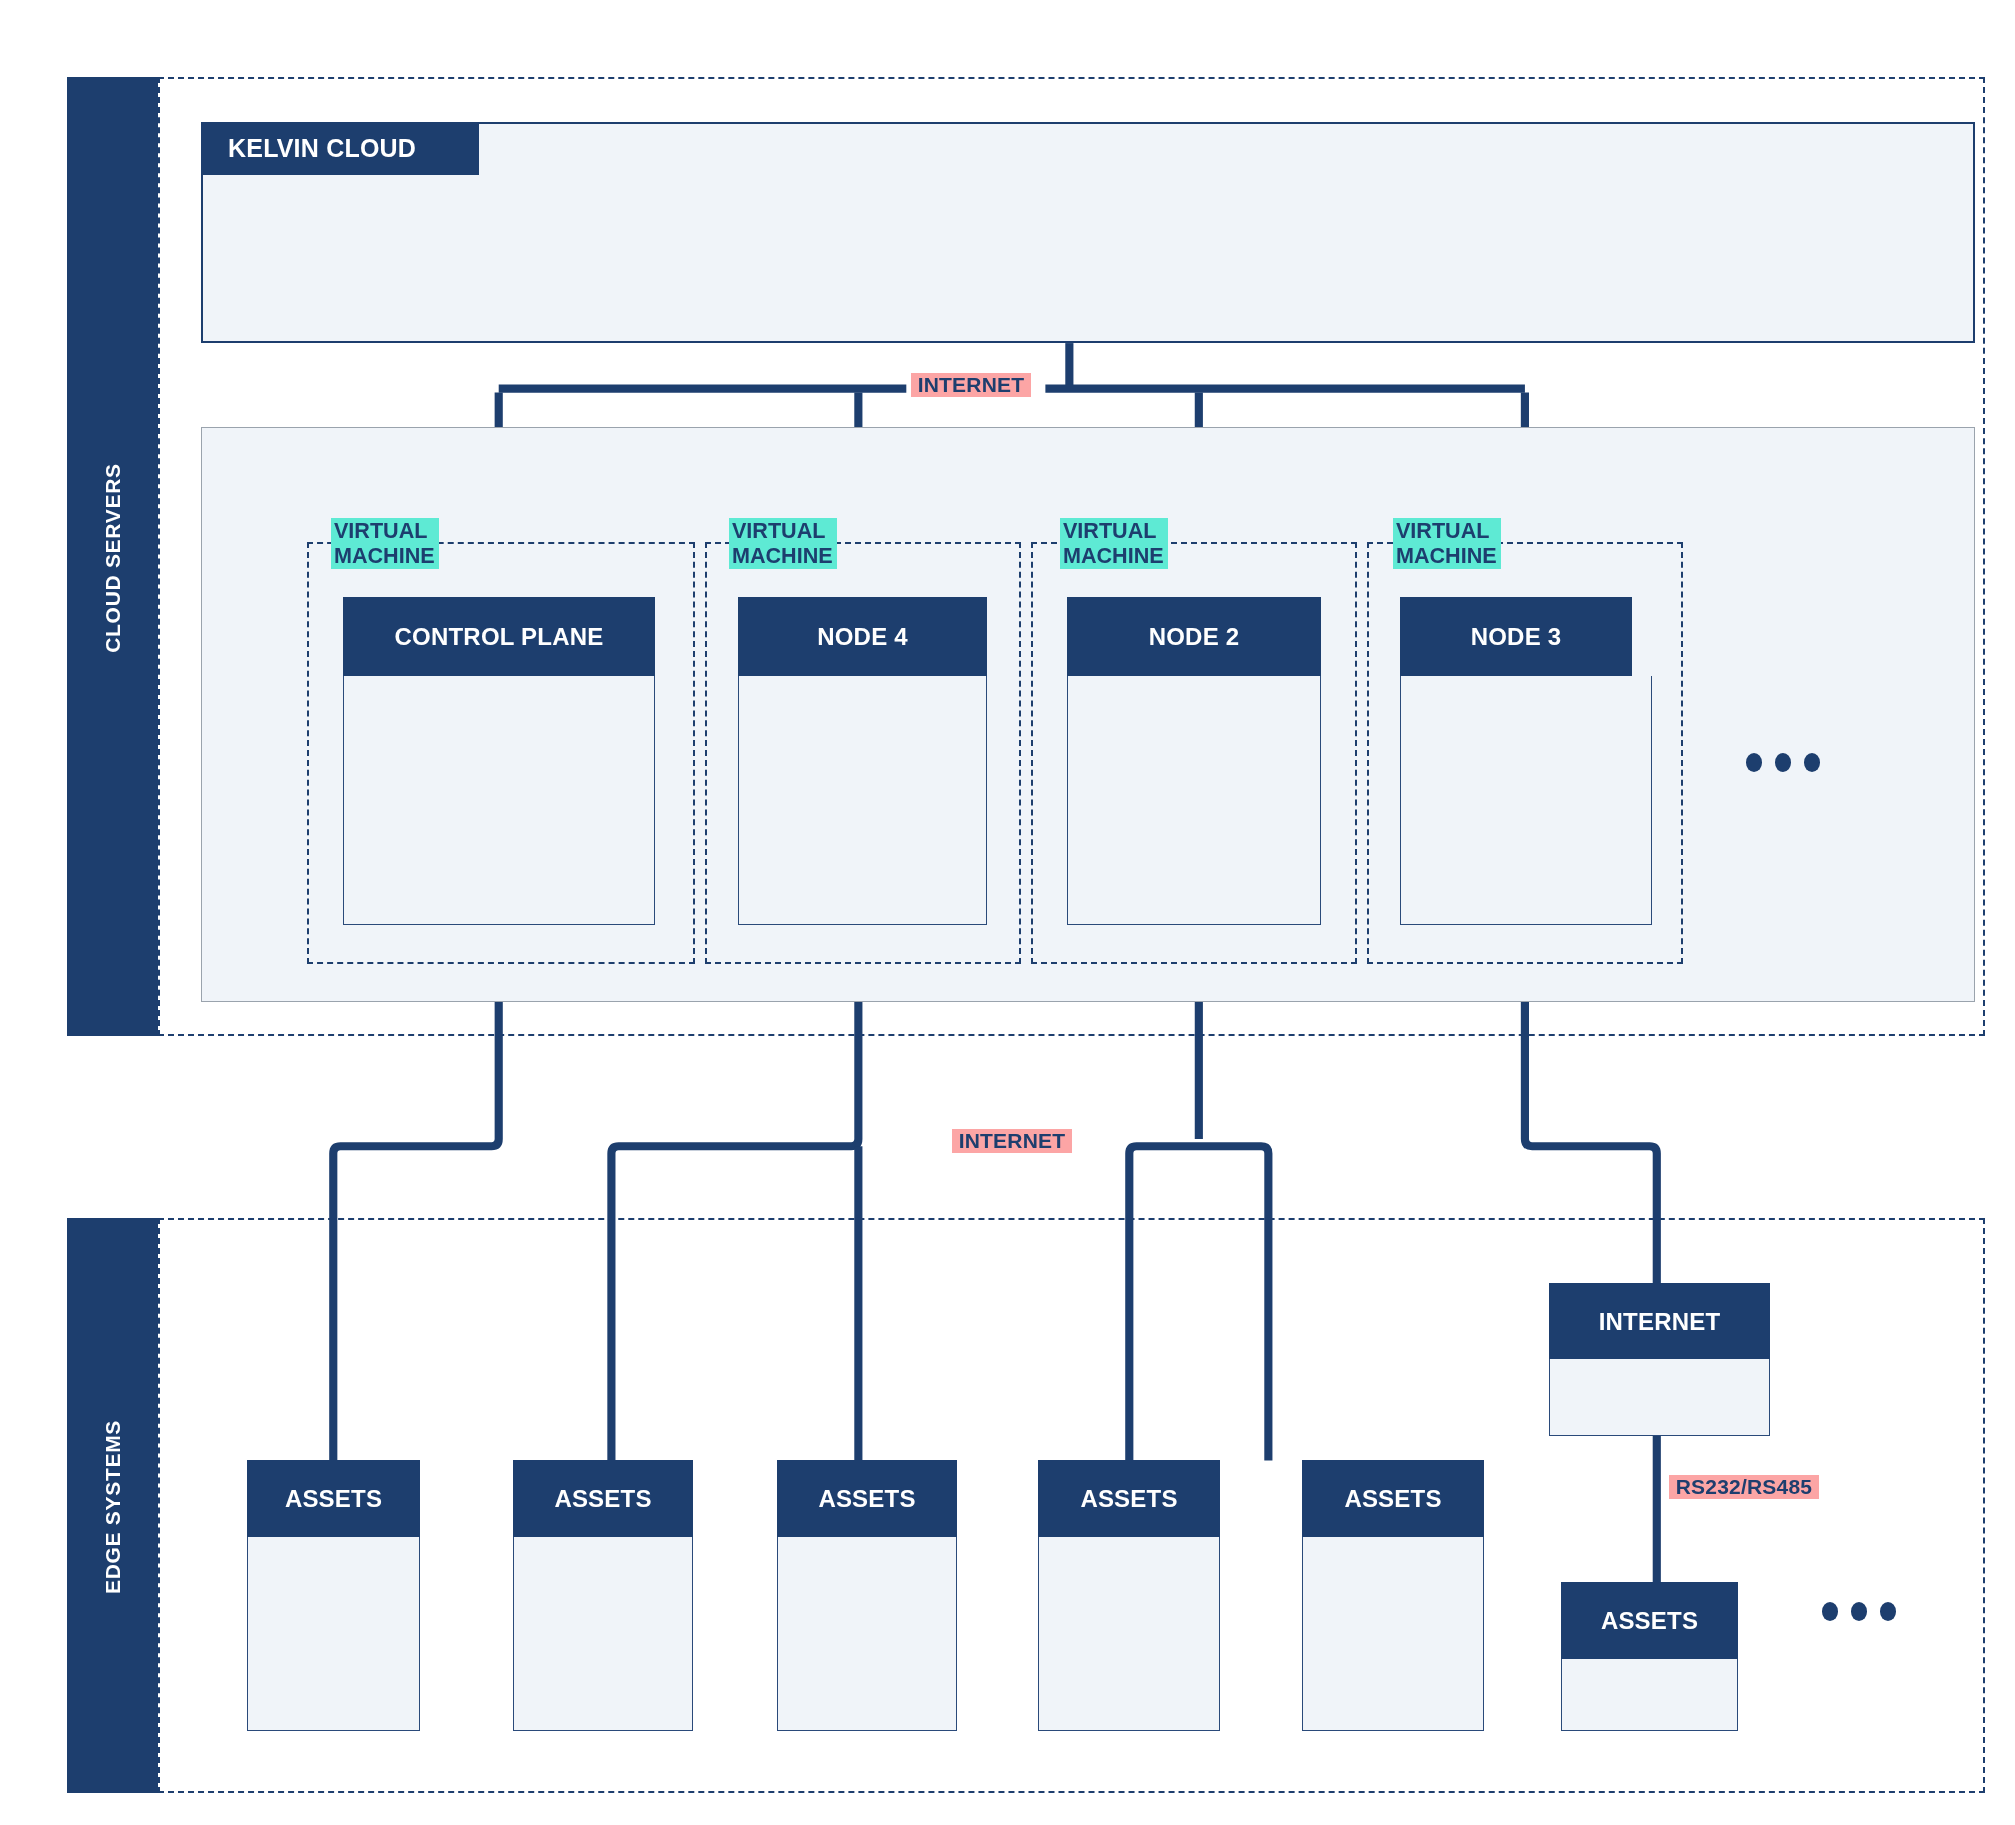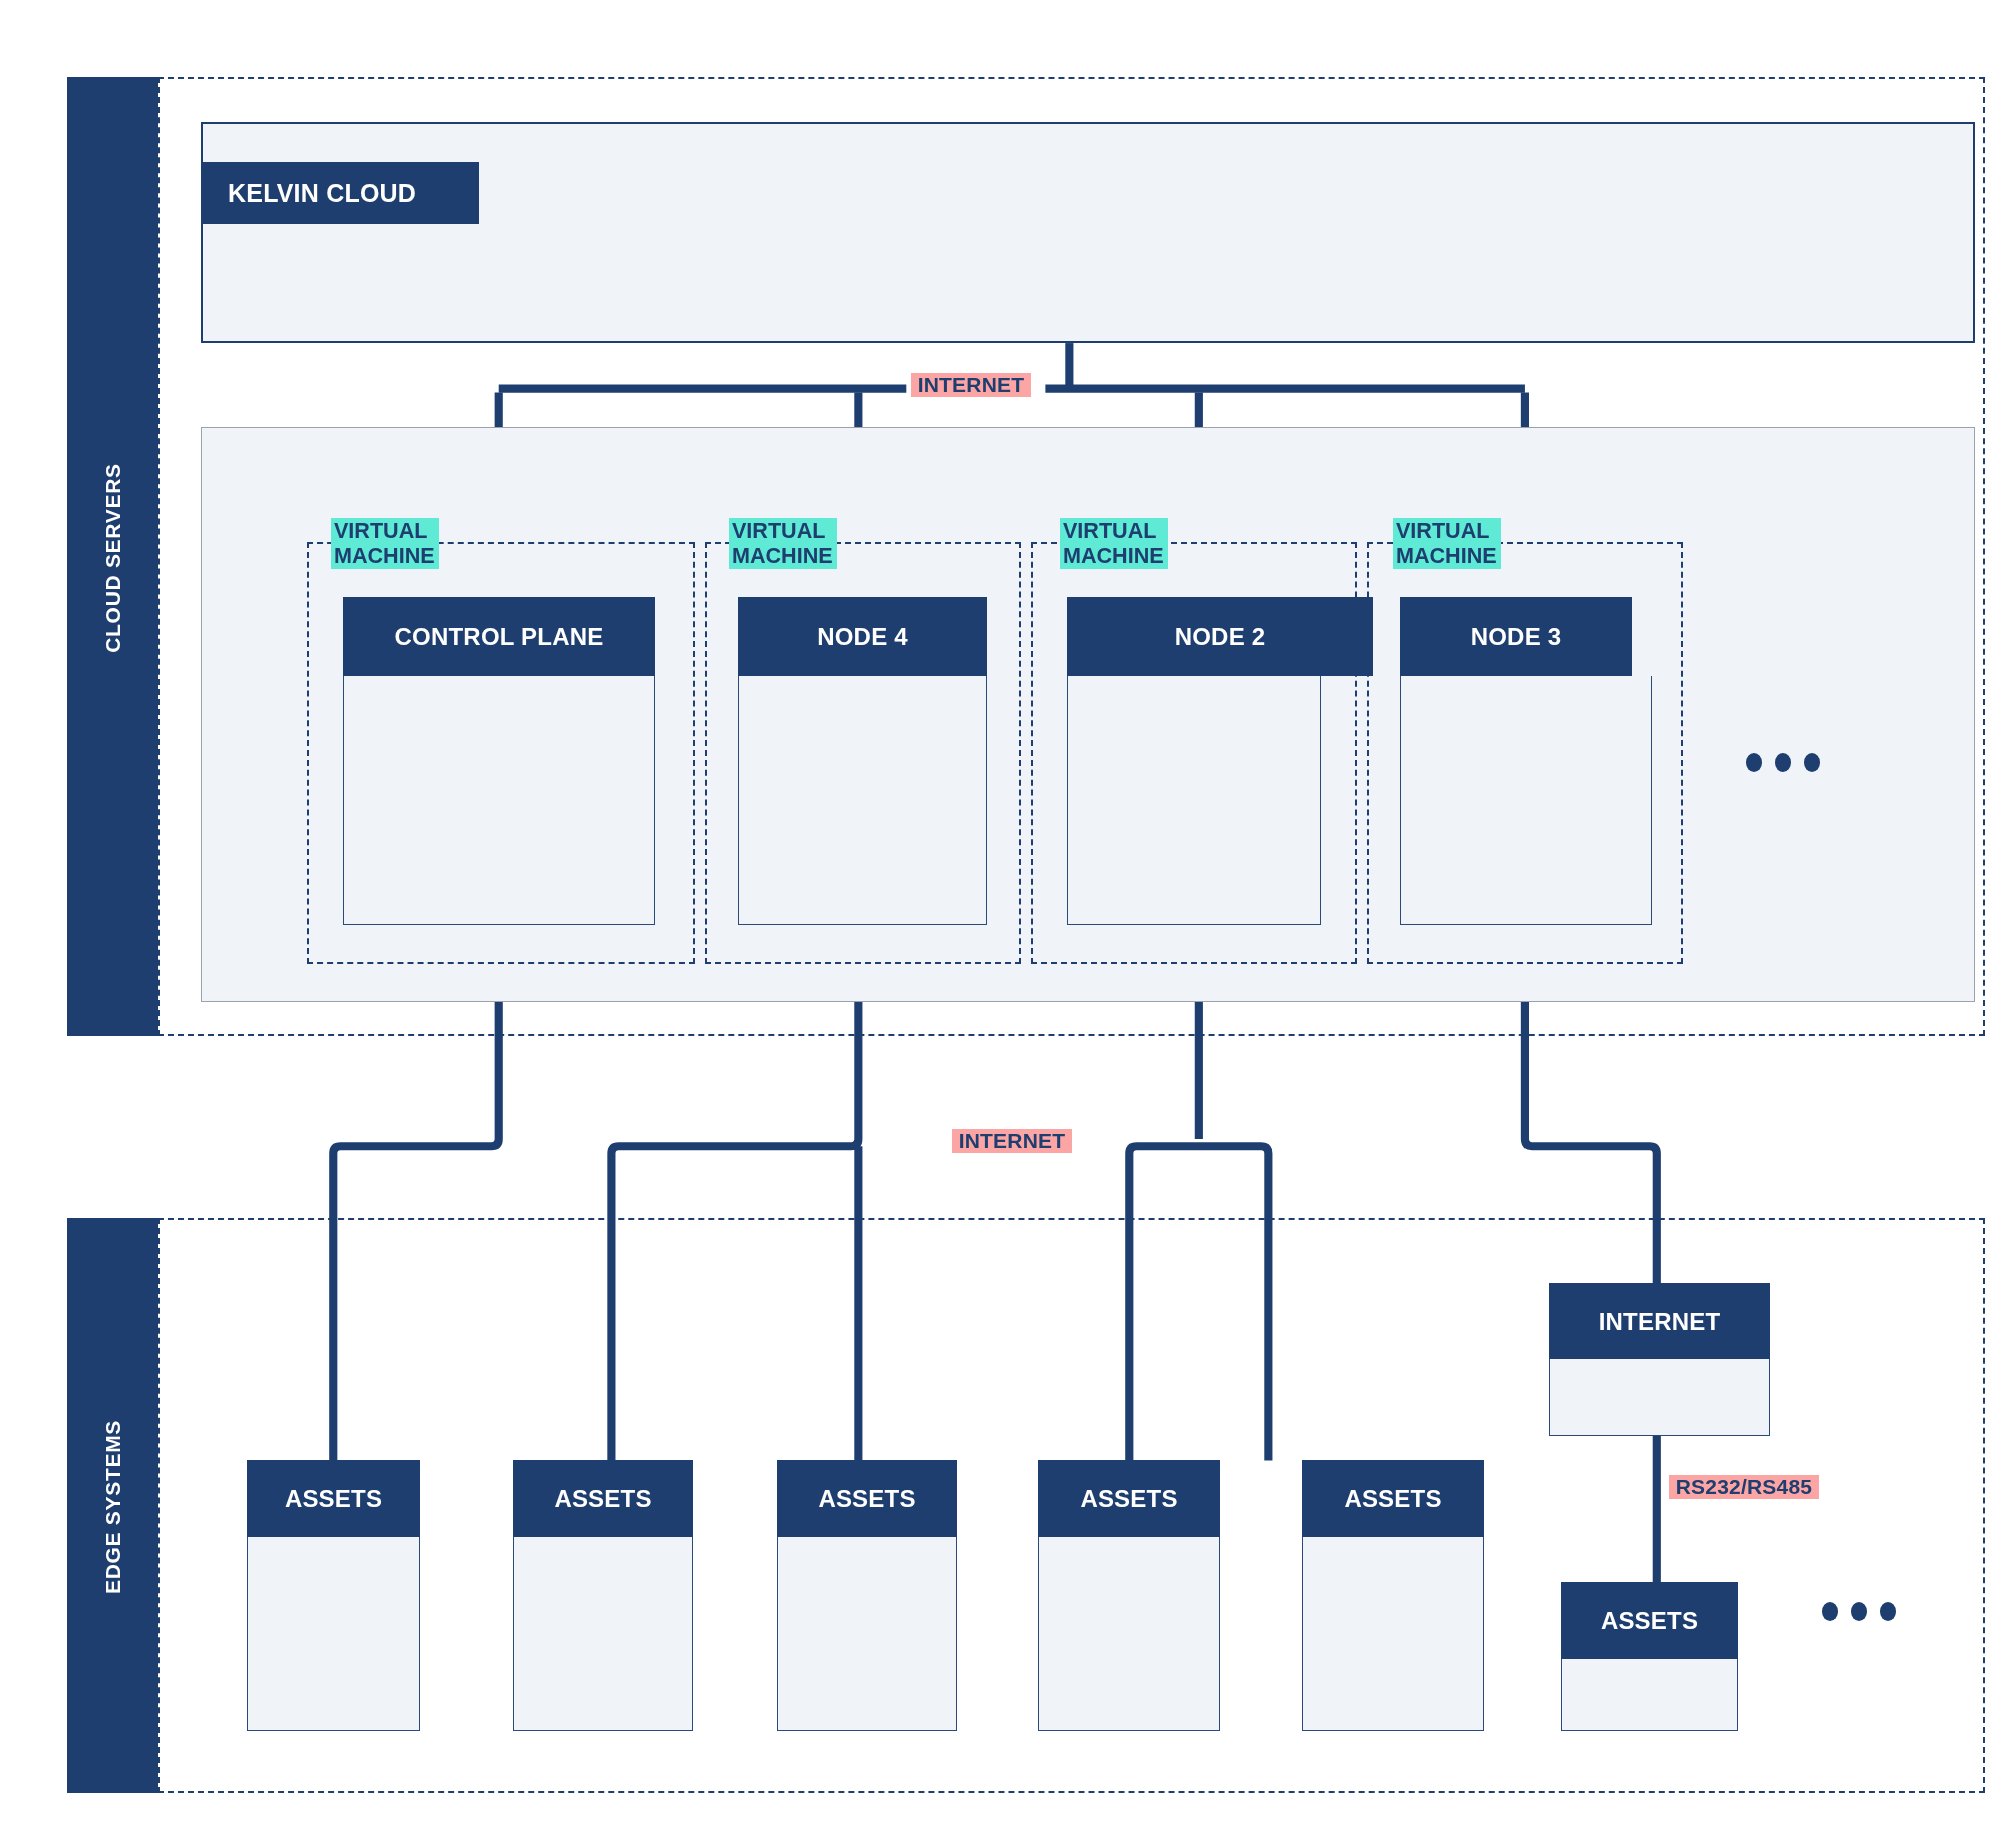--- a/index.html
+++ b/index.html
@@ -167,21 +167,21 @@
     </g>
   </svg>
 
   <div class="band" style="left:67px; top:77px; width:91px; height:959px;"></div>
   <div class="band-label" style="left:-79px; top:546px; width:384px; text-align:center;
               transform: rotate(-90deg);">CLOUD SERVERS</div>
 
   <div class="dashed-region" style="left:158px; top:77px; width:1827px; height:959px;"></div>
 
   <div class="panel navy-border" style="left:201px; top:122px; width:1774px; height:221px;"></div>
-  <div class="panel-tab" style="left:201px; top:122px; width:278px; height:62px;margin-top:40px;">KELVIN CLOUD</div>
+  <div class="panel-tab" style="left:201px; top:122px; width:278px; height:53px;">KELVIN CLOUD</div>
 
   <div class="panel grey-border" style="left:201px; top:427px; width:1774px; height:575px;"></div>
 
   <div class="vm-box" style="left:307px; top:542px; width:388px; height:422px;"></div>
   <div class="vm-label" style="left:331px; top:518px;">VIRTUAL
 MACHINE</div>
 
   <div class="vm-box" style="left:705px; top:542px; width:316px; height:422px;"></div>
   <div class="vm-label" style="left:729px; top:518px;">VIRTUAL
 MACHINE</div>
@@ -198,21 +198,21 @@
     <div class="card-head" style="left:343px; top:597px; width:312px; height:79px;">CONTROL PLANE</div>
     <div class="card-body" style="left:343px; top:676px; width:312px; height:249px;"></div>
   </div>
 
   <div class="card">
     <div class="card-head" style="left:738px; top:597px; width:249px; height:79px;">NODE 4</div>
     <div class="card-body" style="left:738px; top:676px; width:249px; height:249px;"></div>
   </div>
 
   <div class="card">
-    <div class="card-head" style="left:1067px; top:597px; width:306px; height:79px;">NODE 2</div>
+    <div class="card-head" style="left:1067px; top:597px; width:254px; height:79px;">NODE 2</div>
     <div class="card-body" style="left:1067px; top:676px; width:254px; height:249px;"></div>
   </div>
 
   <div class="card">
     <div class="card-head" style="left:1400px; top:597px; width:232px; height:79px;">NODE 3</div>
     <div class="card-body" style="left:1400px; top:676px; width:252px; height:249px;"></div>
   </div>
 
   <div class="dots" style="left:1746px; top:753px;">
     <span></span>

